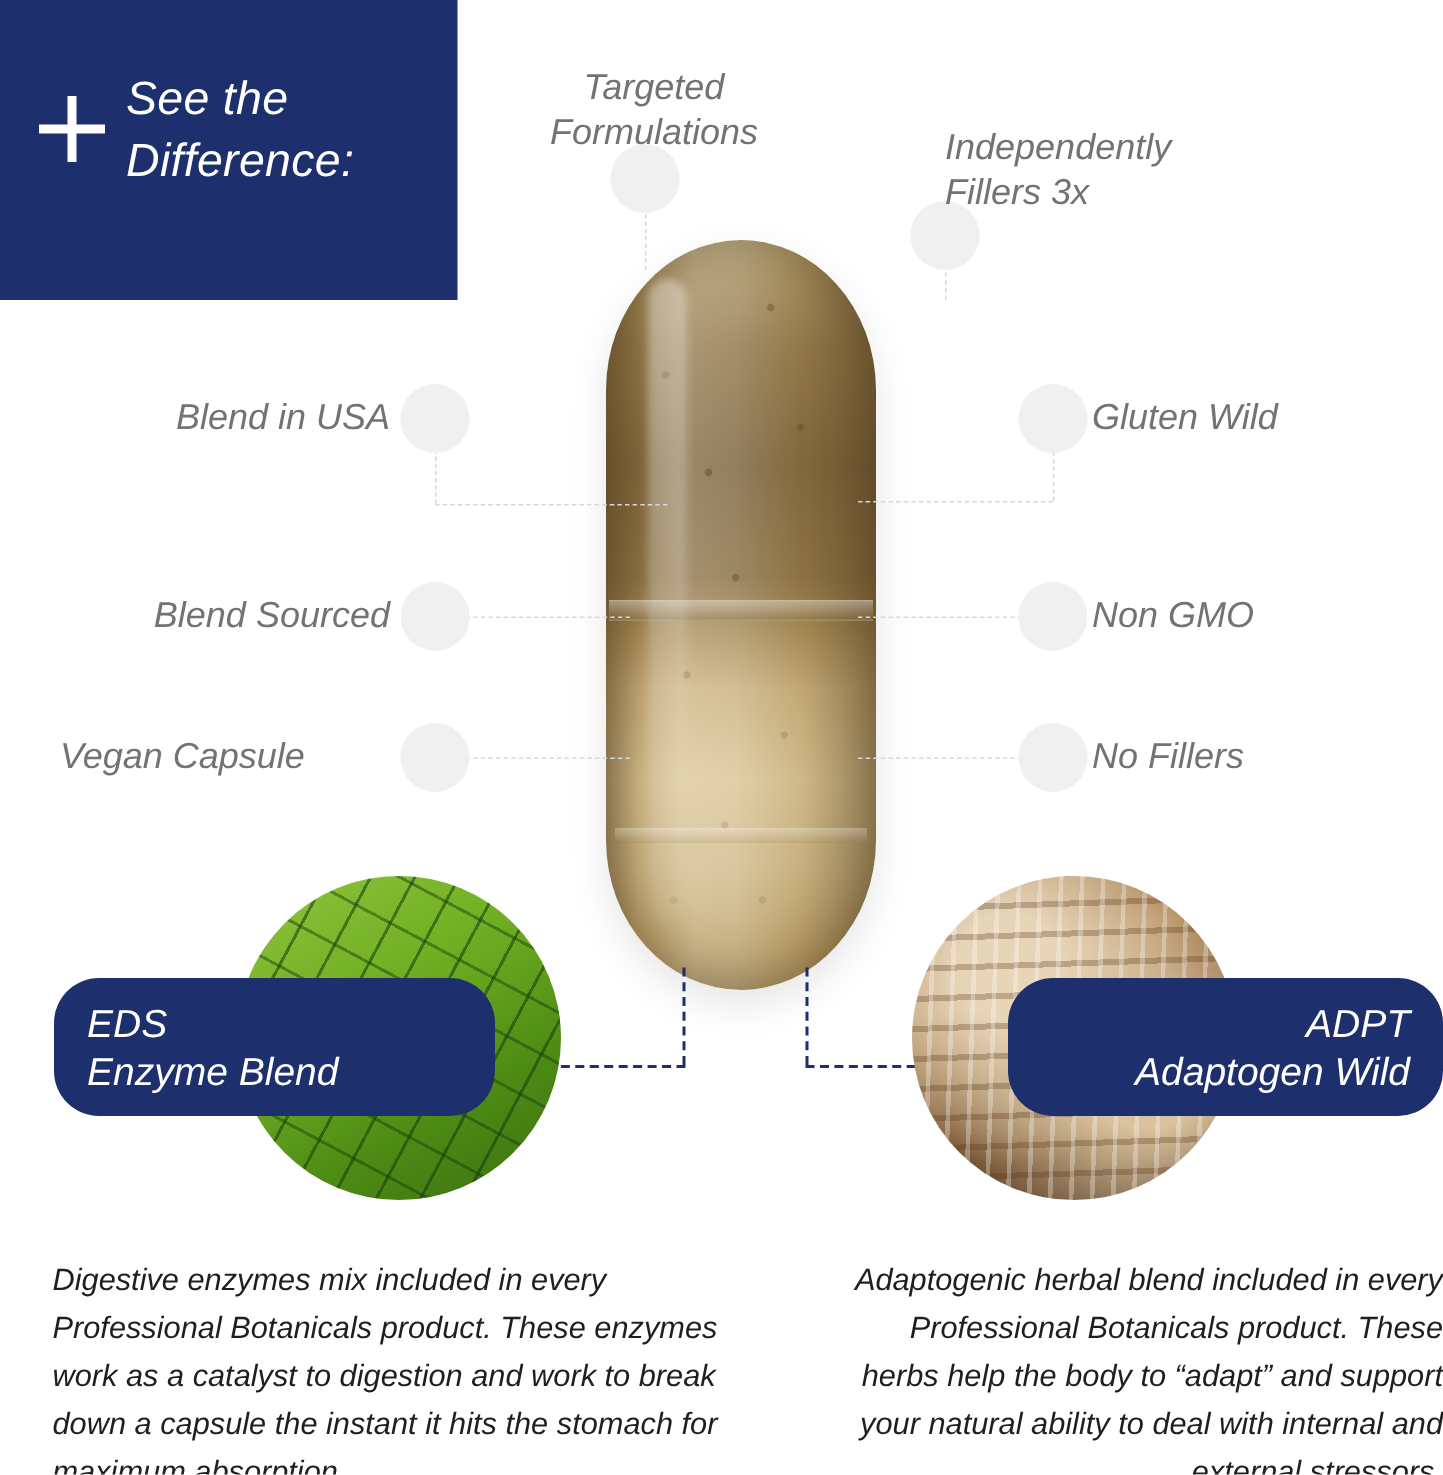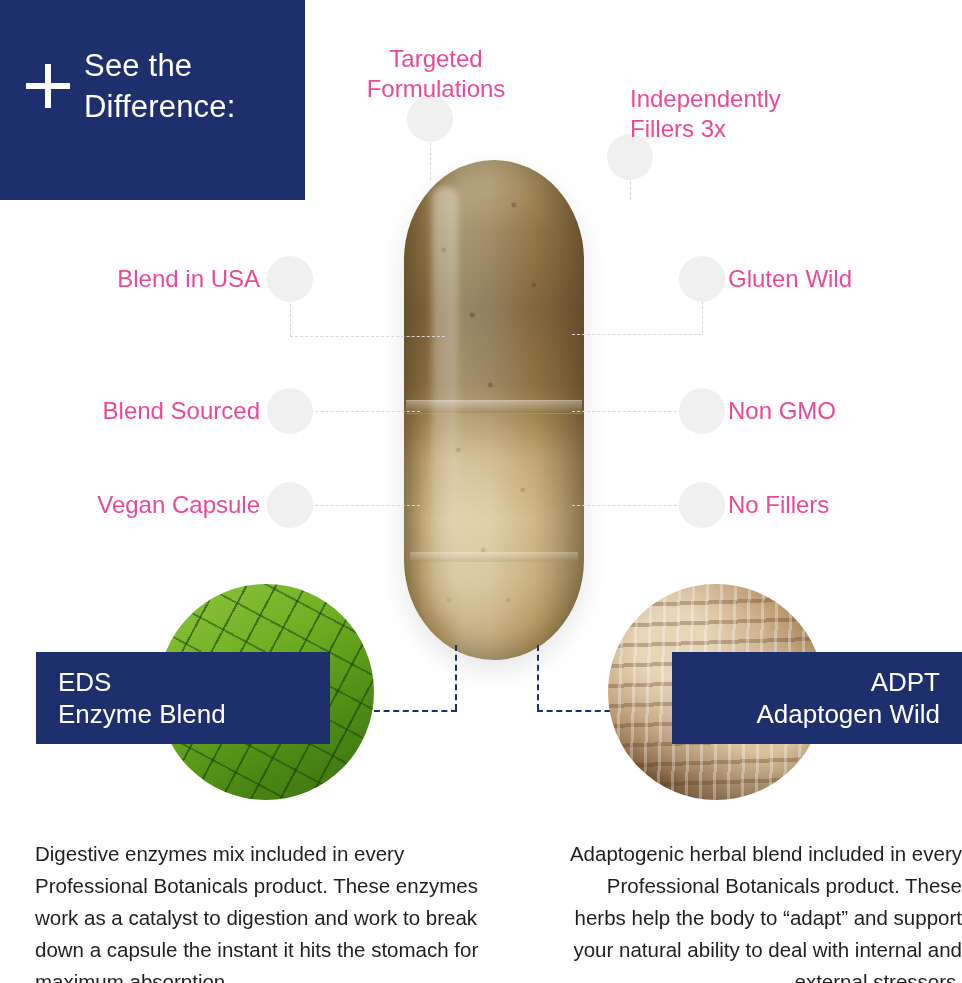--- a/index.html
+++ b/index.html
@@ -1,15 +1,15 @@
 <!DOCTYPE html>
 <html><head>
 <meta charset="utf-8">
 <style>
-  * { box-sizing: border-box; }
+  * { box-sizing: border-box; font-style: italic; }
   html, body {
     margin: 0;
     padding: 0;
     background: #ffffff;
   }
   body {
     width: 962px;
     height: 983px;
     position: relative;
     overflow: hidden;
@@ -137,21 +137,21 @@
     border-radius: 14px;
     background: linear-gradient(180deg, rgba(255,255,255,.38), rgba(255,255,255,.06));
     filter: blur(3px);
   }
 
   
   .feature {
     position: absolute;
     font-size: 24px;
     line-height: 30px;
-    color: #ec4899;
+    color: #737373;
     white-space: pre-line;
   }
   .dot {
     position: absolute;
     width: 46px;
     height: 46px;
     border-radius: 50%;
     background: #f0f0f0;
   }
   .leader {
@@ -188,20 +188,21 @@
       linear-gradient(160deg, #9b7348 0%, #b08a5c 30%, #7d5a36 62%, #4a3320 100%);
   }
   .blend-bar {
     position: absolute;
     background: #1e2f6e;
     color: #ffffff;
     padding: 14px 22px;
     font-size: 26px;
     line-height: 32px;
     white-space: pre-line;
+    border-radius: 30px;
   }
   #eds-bar {
     left: 36px;
     top: 652px;
     width: 294px;
     text-align: left;
   }
   #adpt-bar {
     left: 672px;
     top: 652px;
@@ -288,21 +289,21 @@
 <div class="feature" style="left:341px; top:44px; width:190px; text-align:center;">Targeted
 Formulations</div>
 
 <div class="feature" style="left:630px; top:84px; width:210px; text-align:left;">Independently
 Fillers 3x</div>
 
 <div class="feature" style="left:60px; top:264px; width:200px; text-align:right;">Blend in USA</div>
 
 <div class="feature" style="left:60px; top:396px; width:200px; text-align:right;">Blend Sourced</div>
 
-<div class="feature" style="left:40px; top:490px; width:220px; text-align:right;">Vegan Capsule</div>
+<div class="feature" style="left:40px; top:490px; width:220px; text-align:left;">Vegan Capsule</div>
 
 <div class="feature" style="left:728px; top:264px; width:220px; text-align:left;">Gluten Wild</div>
 
 <div class="feature" style="left:728px; top:396px; width:220px; text-align:left;">Non GMO</div>
 
 <div class="feature" style="left:728px; top:490px; width:220px; text-align:left;">No Fillers</div>
 
 <div class="connector" style="left:455px; top:645px; width:0; height:65px; border-left-width:2px;"></div>
 <div class="connector" style="left:345px; top:710px; width:112px; height:0; border-top-width:2px;"></div>
 <div class="conn-dot" style="left:341px; top:706px;"></div>

